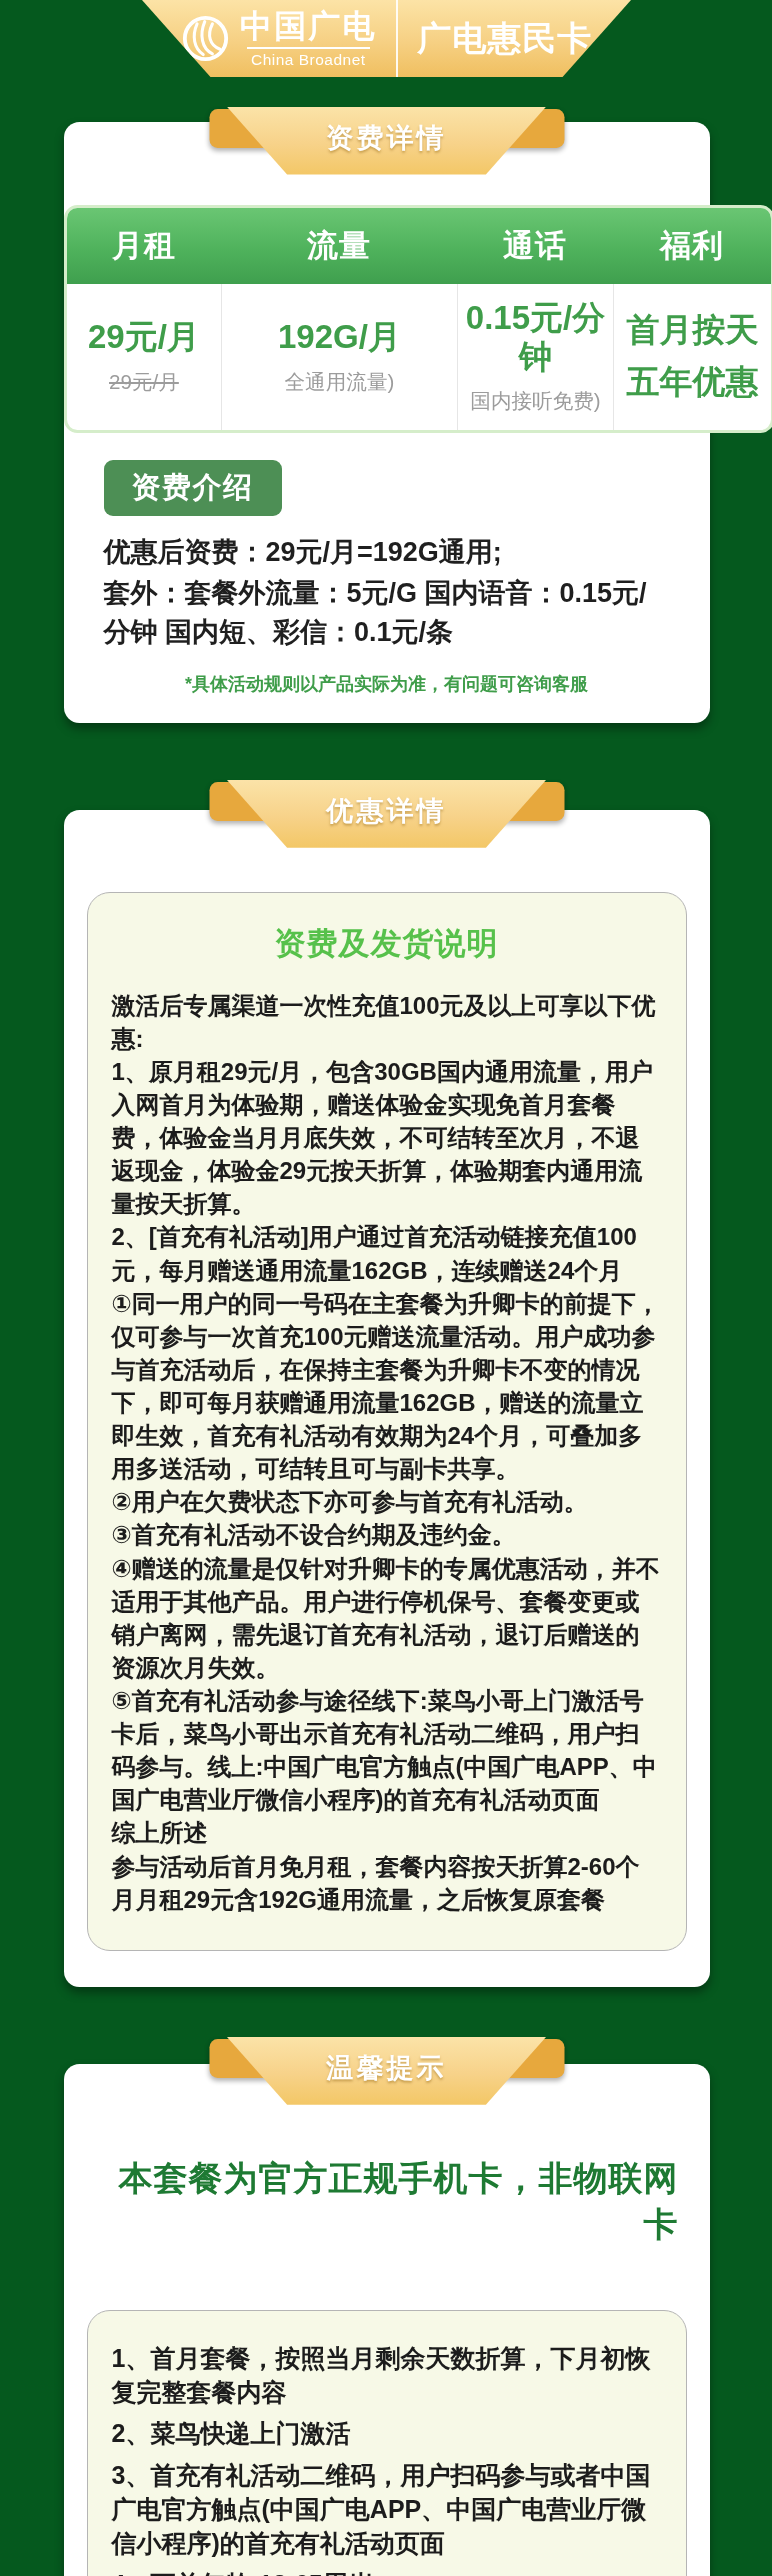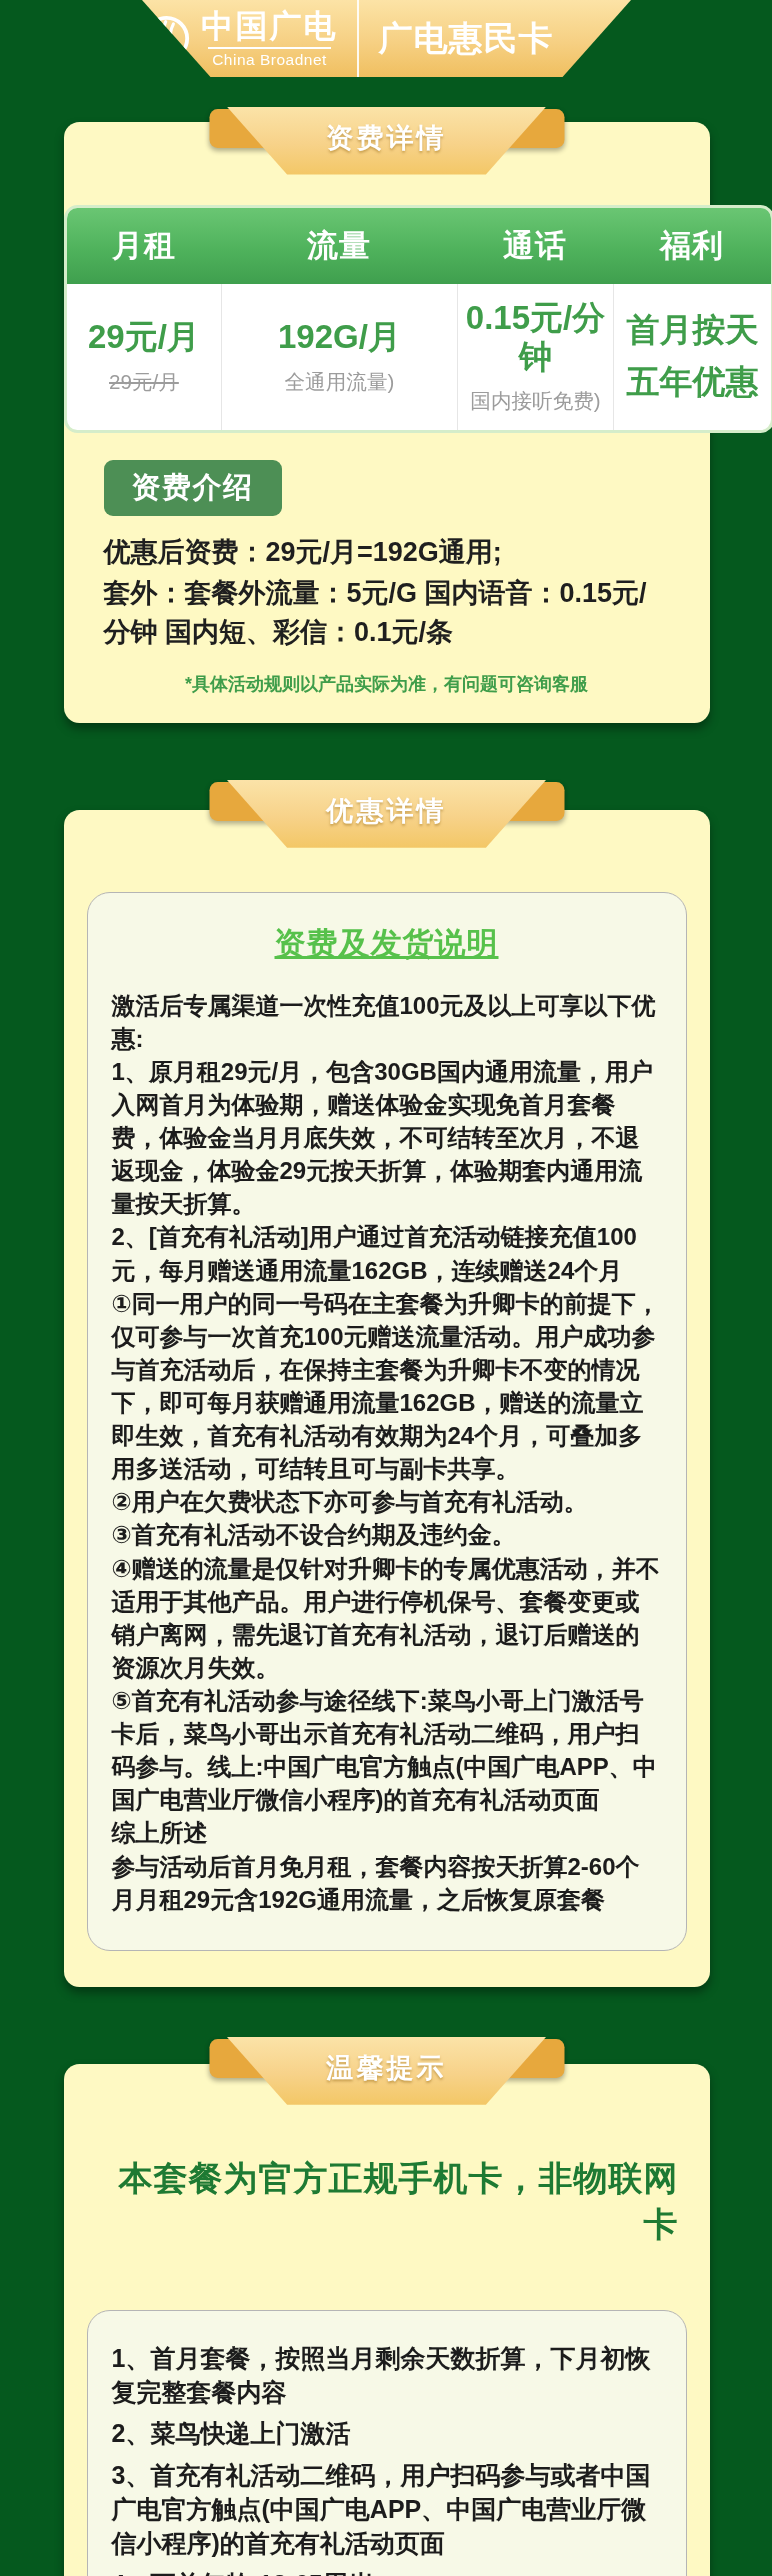--- a/index.html
+++ b/index.html
@@ -3,32 +3,32 @@
 <meta charset="utf-8">
 <style>
   html,body{margin:0;padding:0;}
   body{font-family:"Liberation Sans","DejaVu Sans",sans-serif;}
   .page{position:relative;width:773px;height:2812px;margin:0 auto;background:#05591e;overflow:hidden;}
 
   
   .top-banner{position:relative;width:489px;height:77px;margin:0 auto;
     background:linear-gradient(180deg,#fce3a6 0%,#f6d083 55%,#f0bf60 100%);
     clip-path:polygon(0 0,100% 0,86% 100%,14% 100%);
-    display:flex;align-items:center;gap:19.6px;}
+    display:flex;align-items:center;justify-content:center;gap:19.6px;}
   .logo-wrap{display:flex;align-items:center;gap:10.3px;}
   .logo-svg{width:49px;height:49px;}
   .logo-text{display:flex;flex-direction:column;align-items:center;}
   .logo-cn{color:#fff;font-size:32px;font-weight:700;letter-spacing:2.1px;line-height:1;}
   .logo-rule{width:123px;height:1.5px;background:#fff;margin:5.2px 0 3.1px;}
   .logo-en{color:#fff;font-size:15.5px;letter-spacing:0.5px;line-height:1;}
   .v-sep{width:1.5px;height:77px;background:rgba(255,255,255,.9);}
   .product-name{color:#fff;font-size:34px;font-weight:700;letter-spacing:1px;}
 
   
-  .card{position:relative;width:646px;margin:0 auto;background:#fef9c3;border-radius:15.5px;
+  .card{position:relative;width:646px;margin:0 auto;background:#ffffff;border-radius:15.5px;
         box-shadow:0 5.2px 9.3px rgba(0,0,0,.35);}
   .card1{margin-top:45px;padding:67px 0 27px;}
   .card2{margin-top:87px;padding:82px 0 36px;}
   .card3{margin-top:77px;padding:77px 0 41px;}
 
   
   .ribbon{position:absolute;left:50%;transform:translateX(-50%);width:355px;height:68px;z-index:3;}
   .ribbon-1{top:-15.5px;}
   .ribbon-2{top:-30px;}
   .ribbon-3{top:-27px;}
@@ -60,21 +60,21 @@
   
   .intro-badge{display:inline-block;margin:27px 0 0 40px;background:#4d8f55;color:#fff;
     font-size:29px;font-weight:700;letter-spacing:1.5px;padding:8px 28px;border-radius:9px;}
   .intro-lines{margin:17.5px 40px 0;color:#1f1f1f;font-size:27px;line-height:1.42;font-weight:700;}
   .intro-lines p{margin:0 0 3.1px;}
   .footnote{margin-top:20.6px;text-align:center;color:#3f9d4a;font-size:18px;font-weight:700;}
 
   
   .inner-box{margin:0 23px;border:1.5px solid #b5b5b5;border-radius:23px;background:#f7f9e7;
     padding:30px 24px 34px;box-sizing:border-box;}
-  .box-title{text-align:center;color:#57c14b;font-size:31px;font-weight:800;letter-spacing:1px;margin:0 0 24px;text-decoration:underline;}
+  .box-title{text-align:center;color:#57c14b;font-size:31px;font-weight:800;letter-spacing:1px;margin:0 0 24px;}
   .body-text p{margin:0;color:#1c1c1c;font-size:24px;line-height:1.38;font-weight:600;}
   .tips-list p{margin:0 0 7.2px;color:#1c1c1c;font-size:25px;line-height:1.36;font-weight:600;}
 
   .headline{margin:15.5px 31px 62px;text-align:right;color:#1e7a33;font-size:34px;font-weight:700;letter-spacing:1px;}
 </style>
 </head>
 <body>
 
 <div class="page">
 

